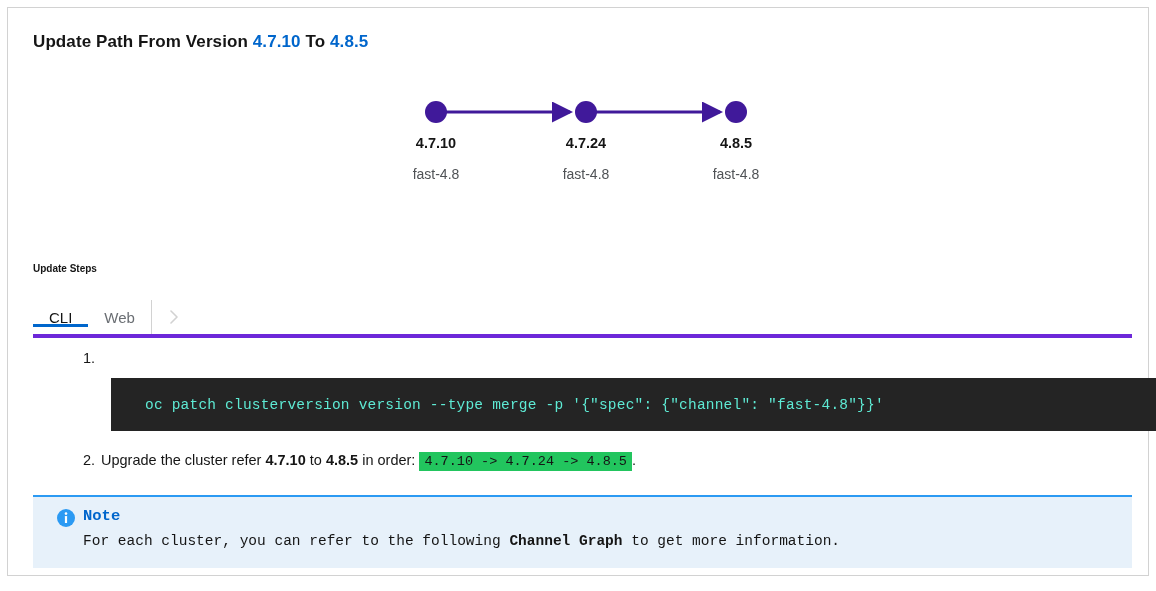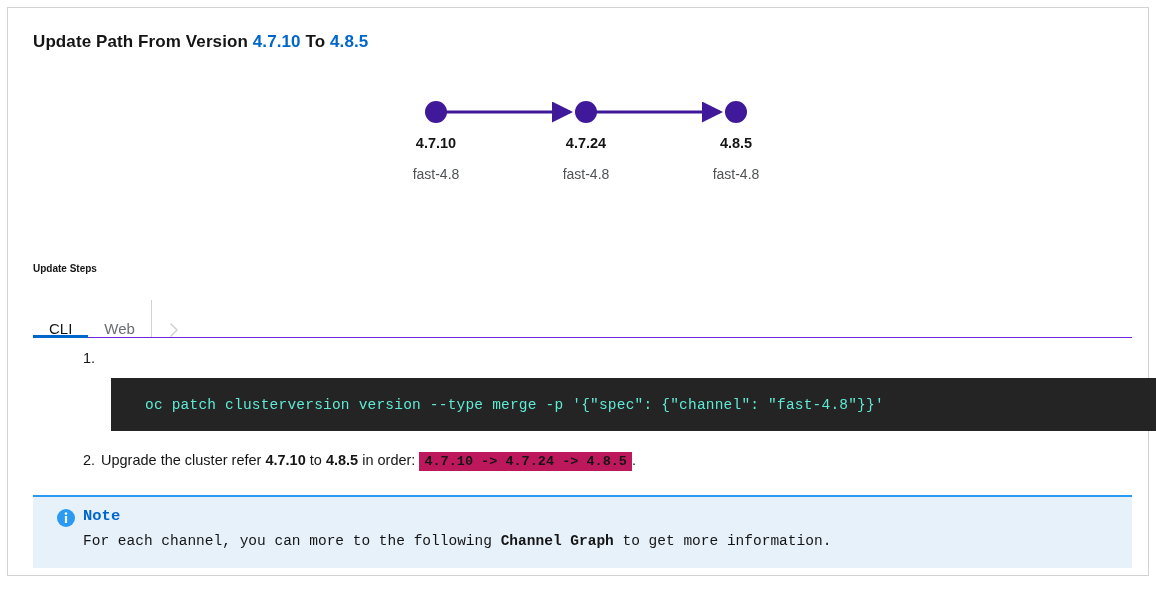--- a/index.html
+++ b/index.html
@@ -93,24 +93,24 @@
     font-weight: bold;
     color: #151515;
   }
 
   .tabs {
     position: absolute;
     left: 25px;
     top: 292px;
     width: 1099px;
     height: 38px;
-    border-bottom: 1px solid #6d28d9;
+    border-bottom: 4px solid #6d28d9;
     box-sizing: border-box;
     display: flex;
-    align-items: flex-end;
+    align-items: center;
   }
   .tab {
     position: relative;
     display: flex;
     align-items: center;
     justify-content: center;
     padding: 0 16px;
     font-size: 15px;
     color: #6a6e73;
     cursor: pointer;
@@ -198,23 +198,23 @@
   .step2 {
     position: absolute;
     top: 102px;
     left: 0;
     width: 1099px;
     height: 24px;
   }
   .inlinecode {
     font-family: "Liberation Mono", monospace;
     font-size: 13.5px;
-    background: #be185d;
-    color: #151515;
-    font-weight: bold;
+    background: #22c55e;
+    color: #151515;
+    font-weight: normal;
     padding: 2px 5px;
     white-space: pre;
   }
 
   
   .note {
     position: absolute;
     left: 25px;
     top: 487px;
     width: 1099px;
@@ -316,17 +316,17 @@
 
     <div class="note">
       <div class="note-icon">
         <svg width="18" height="18" viewBox="0 0 18 18">
           <circle cx="9" cy="9" r="9" fill="#2b9af3"></circle>
           <circle cx="9" cy="4.6" r="1.3" fill="#ffffff"></circle>
           <rect x="7.9" y="7" width="2.2" height="7" rx="0.6" fill="#ffffff"></rect>
         </svg>
       </div>
       <div class="note-title">Note</div>
-      <div class="note-body"><span>For each channel, you can more to the following </span><span class="b">Channel Graph</span><span> to get more information.</span></div>
+      <div class="note-body"><span>For each cluster, you can refer to the following </span><span class="b">Channel Graph</span><span> to get more information.</span></div>
     </div>
 
   </div>
 </div>
 
 </body></html>

